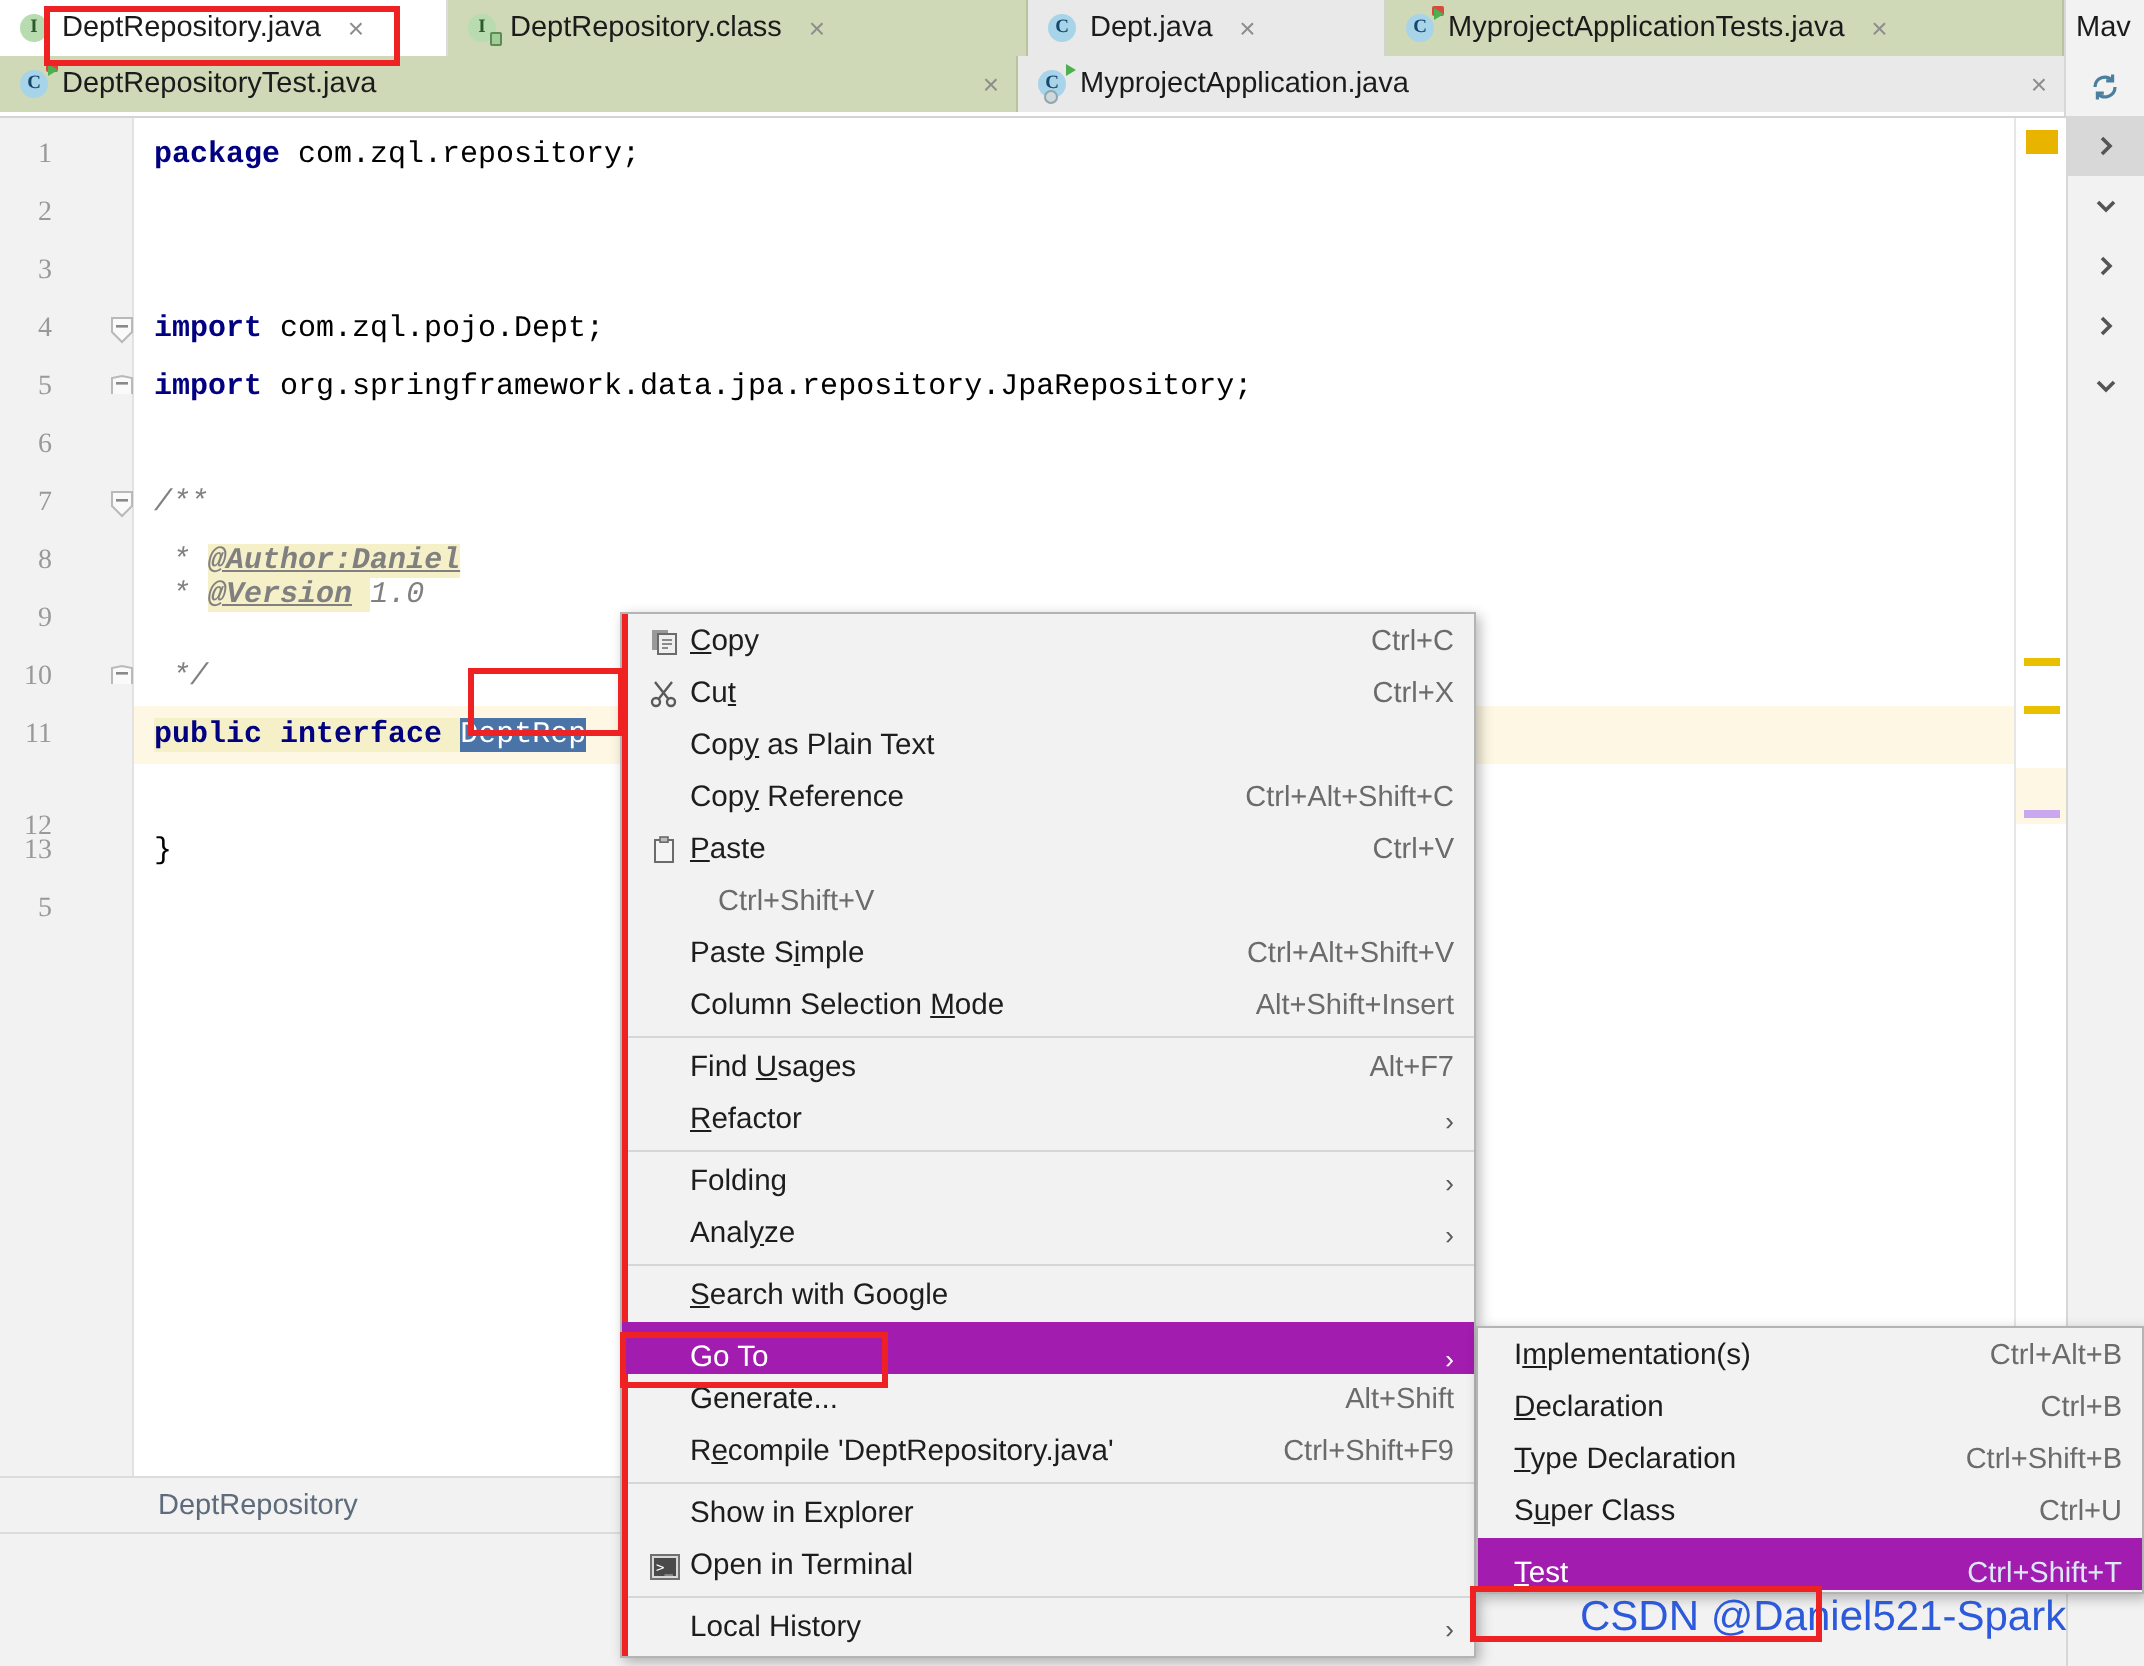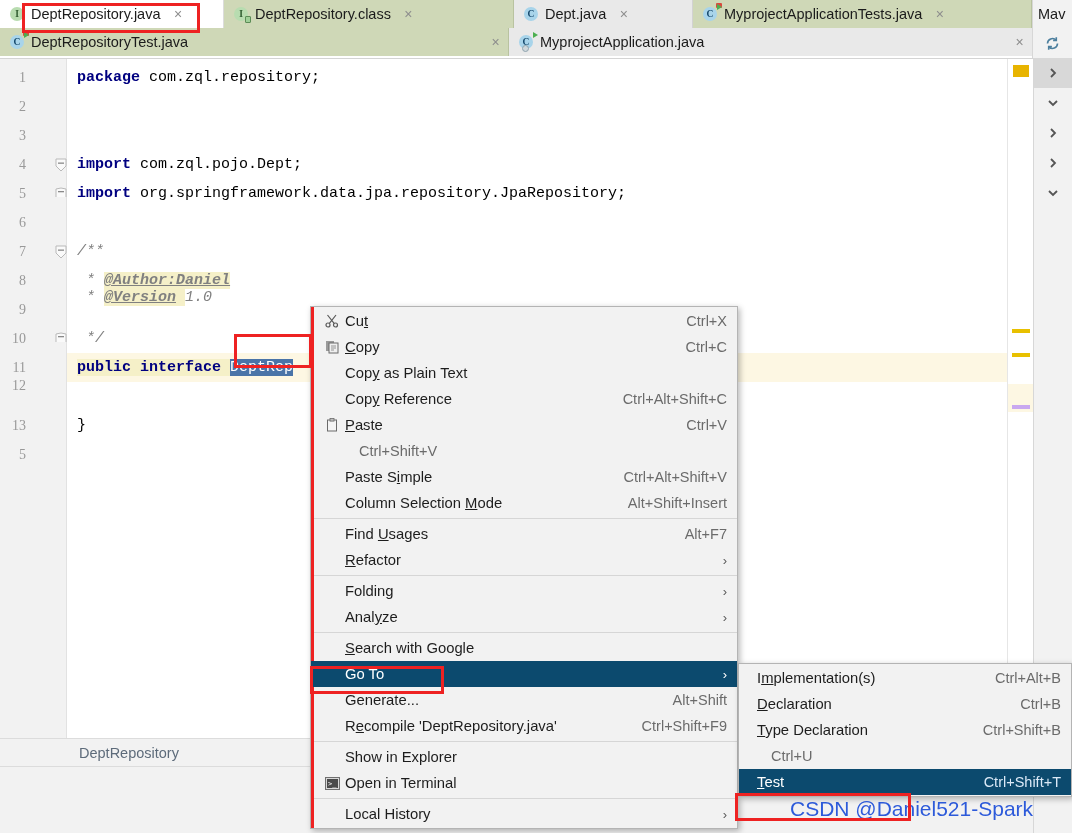--- a/index.html
+++ b/index.html
@@ -177,21 +177,21 @@
     border: 1px solid #b4b4b4;
     box-shadow: 2px 2px 6px rgba(0,0,0,0.28);
     z-index: 40;
     padding: 1px 0;
   }
   .mi {
     position: relative; display: flex; align-items: center;
     height: 26px; padding: 0 10px 0 14px;
     font-size: 14.8px; color: #1d1d1d;
   }
-  .mi.hot { background: #0c4a6e; color: #ffffff; }
+  .mi.hot { background: #a21caf; color: #ffffff; align-items: flex-end; }
   .mi-ico {
     width: 20px; flex: 0 0 20px; display: flex; align-items: center;
     justify-content: flex-start; color: #666666;
   }
   .mi-lbl { flex: 1 1 auto; white-space: nowrap; }
   .mi-lbl u { text-decoration: underline; }
   .mi-key { color: #6b6b6b; font-size: 14.5px; white-space: nowrap; padding-left: 14px; }
   .mi.hot .mi-key { color: #dbe9f7; }
   .mi-arrow { color: #5a5a5a; font-size: 13px; width: 12px; text-align: right; }
   .mi.hot .mi-arrow { color: #ffffff; }
@@ -323,21 +323,21 @@
         <div class="lineno" style="top: 207px; line-height: 29px;">8</div>
         <div class="lineno" style="top: 236px; line-height: 29px;">9</div>
         <div class="lineno" style="top: 265px; line-height: 29px;">10</div>
         <div class="fold" style="top: 273px;">
           <svg width="12" height="11" viewBox="0 0 12 11">
             <path d="M1 10 v-8 l5 -1 l5 1 v8" fill="#fafafa" stroke="#b9b9b9"></path>
             <rect x="3" y="4" width="6" height="1.3" fill="#8a8a8a"></rect>
           </svg>
         </div>
         <div class="lineno" style="top: 294px; line-height: 29px;">11</div>
-        <div class="lineno" style="top: 312px; line-height: 29px;">12</div>
+        <div class="lineno" style="top: 340px; line-height: 29px;">12</div>
         <div class="lineno" style="top: 352px; line-height: 29px;">13</div>
         <div class="lineno" style="top: 381px; line-height: 29px;">5</div>
       </div>
     <div class="codearea" id="codearea">
         <div class="cline" style="top: 4px;"><span class="kw">package</span> com.zql.repository;</div>
         <div class="cline" style="top: 33px;"></div>
         <div class="cline" style="top: 62px;"></div>
         <div class="cline" style="top: 91px;"><span class="kw">import</span> com.zql.pojo.Dept;</div>
         <div class="cline" style="top: 120px;"><span class="kw">import</span> org.springframework.data.jpa.repository.JpaRepository;</div>
         <div class="cline" style="top: 149px;"></div>
@@ -392,38 +392,38 @@
           <path d="M2 4 L6 8 L10 4" fill="none" stroke="#555" stroke-width="1.8"></path>
         </svg>
       </div>
     </div>
 
   <div class="ctxmenu" id="ctxmenu">
     <div class="redbar-left"></div>
   <div class="mi">
         <span class="mi-ico">
           <svg width="14" height="14" viewBox="0 0 14 14">
+            <rect x="1" y="1" width="8" height="10" fill="#9a9a9a"></rect>
+            <rect x="4" y="3" width="9" height="10" fill="#efefef" stroke="#6b6b6b"></rect>
+            <path d="M6 6h5M6 8h5M6 10h3" stroke="#8a8a8a" stroke-width="0.9"></path>
+          </svg>
+        </span>
+        <span class="mi-lbl"><u>C</u>opy</span>
+        <span class="mi-key">Ctrl+C</span>
+      </div>
+      <div class="mi">
+        <span class="mi-ico">
+          <svg width="14" height="14" viewBox="0 0 14 14">
             <circle cx="3" cy="11" r="2" fill="none" stroke="#5a5a5a" stroke-width="1.2"></circle>
             <circle cx="10.5" cy="11" r="2" fill="none" stroke="#5a5a5a" stroke-width="1.2"></circle>
             <path d="M4.2 9.6 L11 1 M9.3 9.6 L2.5 1" stroke="#5a5a5a" stroke-width="1.2" fill="none"></path>
           </svg>
         </span>
         <span class="mi-lbl">Cu<u>t</u></span>
         <span class="mi-key">Ctrl+X</span>
-      </div>
-      <div class="mi">
-        <span class="mi-ico">
-          <svg width="14" height="14" viewBox="0 0 14 14">
-            <rect x="1" y="1" width="8" height="10" fill="#9a9a9a"></rect>
-            <rect x="4" y="3" width="9" height="10" fill="#efefef" stroke="#6b6b6b"></rect>
-            <path d="M6 6h5M6 8h5M6 10h3" stroke="#8a8a8a" stroke-width="0.9"></path>
-          </svg>
-        </span>
-        <span class="mi-lbl"><u>C</u>opy</span>
-        <span class="mi-key">Ctrl+C</span>
       </div>
       <div class="mi">
         <span class="mi-ico"></span>
         <span class="mi-lbl">Cop<u>y</u> as Plain Text</span>
       </div>
       <div class="mi">
         <span class="mi-ico"></span>
         <span class="mi-lbl">Cop<u>y</u> Reference</span>
         <span class="mi-key">Ctrl+Alt+Shift+C</span>
       </div>
@@ -523,20 +523,21 @@
       </div>
       <div class="mi" style="padding-left: 18px;">
         <span class="mi-lbl"><u>D</u>eclaration</span>
         <span class="mi-key">Ctrl+B</span>
       </div>
       <div class="mi" style="padding-left: 18px;">
         <span class="mi-lbl"><u>T</u>ype Declaration</span>
         <span class="mi-key">Ctrl+Shift+B</span>
       </div>
       <div class="mi" style="padding-left: 18px;">
+        <span class="mi-lbl">S<u>u</u>per Class</span>
         <span class="mi-key">Ctrl+U</span>
       </div>
       <div class="mi hot" style="padding-left: 18px;">
         <span class="mi-lbl"><u>T</u>est</span>
         <span class="mi-key">Ctrl+Shift+T</span>
       </div>
     </div>
 
   <div class="watermark">CSDN @Daniel521-Spark</div>
 

